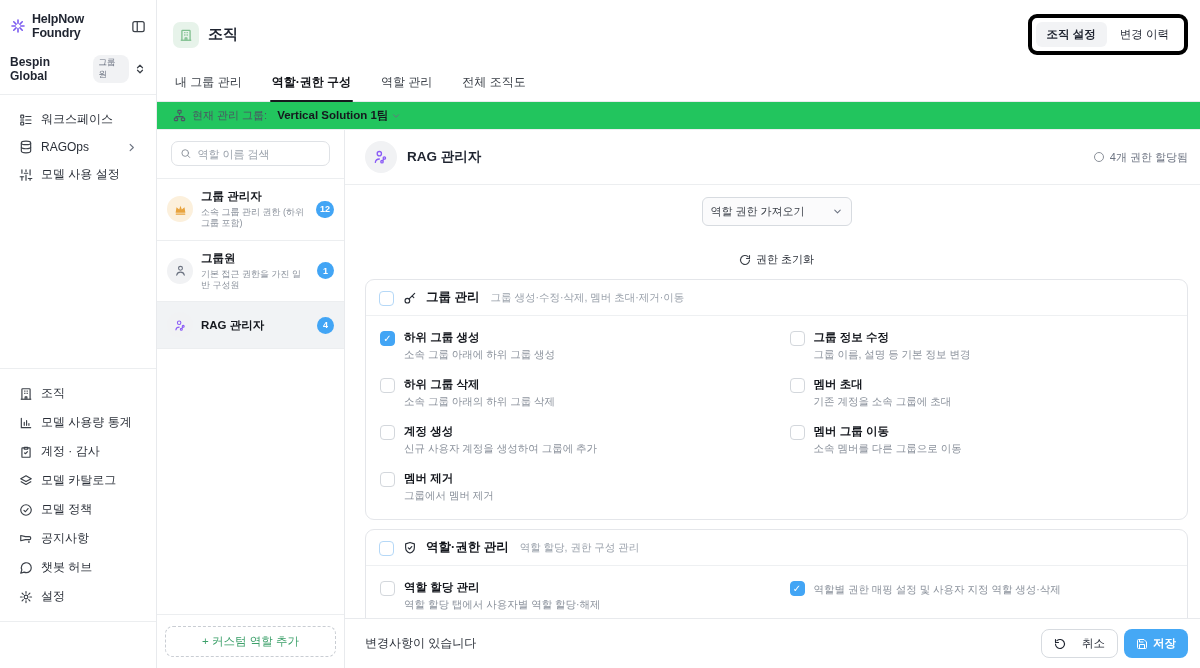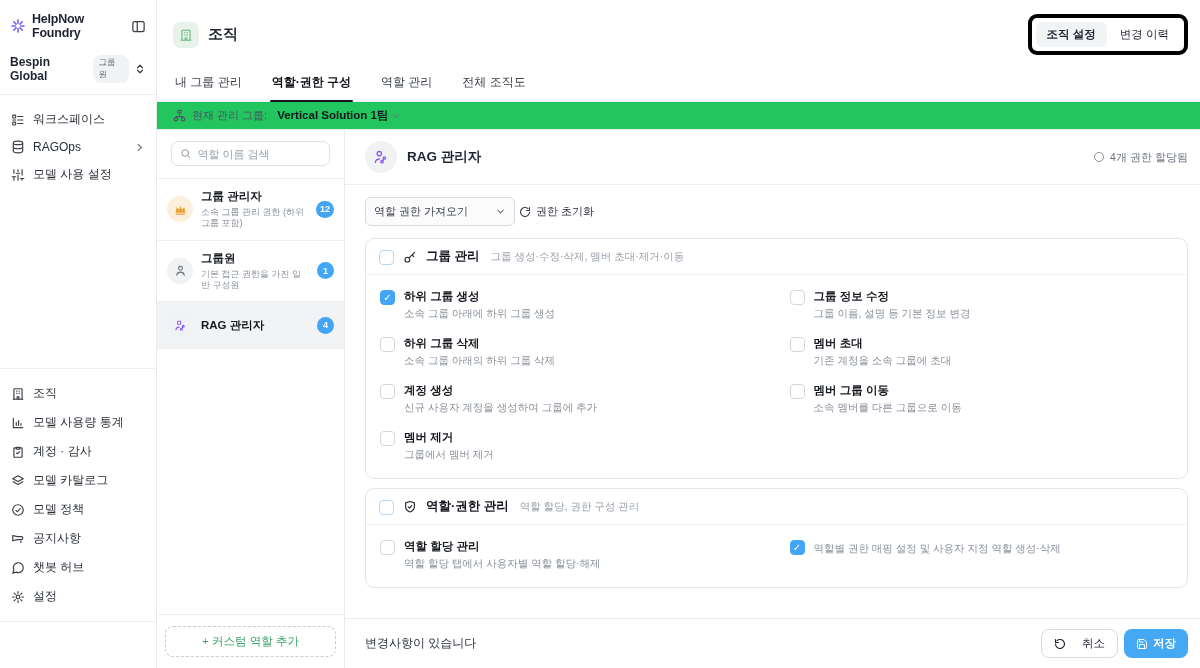--- a/index.html
+++ b/index.html
@@ -11,21 +11,21 @@
   .sidebar { width:157px; min-width:157px; border-right:1px solid #e8eaed; display:flex; flex-direction:column; background:#fff; }
   .brand-row { display:flex; align-items:center; gap:6px; padding:12px 10px 8px 10px; }
   .logo { width:16px; height:16px; color:#7c5cf0; display:inline-flex; }
   .brand-name { font-weight:bold; font-size:12.5px; flex:1; letter-spacing:-0.2px; }
   .panel-icon { color:#3b4048; display:inline-flex; cursor:pointer; }
   .org-row { display:flex; align-items:center; gap:5px; padding:7px 10px 11px 10px; cursor:pointer; }
   .org-name { font-weight:bold; font-size:12px; }
   .org-badge { background:#f1f2f4; color:#6b7280; font-size:8.5px; padding:2px 6px; border-radius:8px; }
   .org-chevrons { margin-left:auto; color:#3b4048; display:inline-flex; }
   .sb-divider { border:none; border-top:1px solid #eceef0; }
-  .nav { display:flex; flex-direction:column; padding:10px 4px; }
+  .nav { display:flex; flex-direction:column; padding:10px 12px; }
   .nav-item { display:flex; align-items:center; gap:8px; padding:6px 7px; border-radius:6px; color:#2a2f38; cursor:pointer; font-size:12px; }
   .nav-item .ni-icon { display:inline-flex; color:#3b4048; }
   .nav-item .ni-chev { margin-left:auto; color:#6b7280; display:inline-flex; }
   .sb-spacer { flex:1; }
   .sb-bottom-pad { height:46px; }
 
   
   .main { flex:1; display:flex; flex-direction:column; min-width:0; }
   .main-header { display:flex; align-items:center; justify-content:space-between; padding:14px 12px 10px 16px; }
   .title-wrap { display:flex; align-items:center; gap:9px; }
@@ -72,21 +72,21 @@
   
   .detail-panel { flex:1; display:flex; flex-direction:column; min-width:0; }
   .detail-header { display:flex; align-items:center; justify-content:space-between; padding:11px 12px 11px 20px; border-bottom:1px solid #eceef0; }
   .dh-left { display:flex; align-items:center; gap:10px; }
   .dh-ava { width:32px; height:32px; border-radius:50%; background:#f1f2f4; color:#8b5cf6; display:flex; align-items:center; justify-content:center; }
   .dh-name { font-size:13.5px; font-weight:bold; }
   .dh-assigned { display:flex; align-items:center; gap:5px; color:#6b7280; font-size:11px; }
   .dh-assigned svg { color:#8b919a; }
 
   .detail-body { flex:1; padding:12px 12px 0 20px; overflow:hidden; }
-  .controls-row { display:flex; align-items:center; gap:4px; margin-bottom:12px; }
+  .controls-row { display:flex; align-items:center; gap:26px; margin-bottom:12px;flex-direction:column; }
   .select-box { display:flex; align-items:center; justify-content:space-between; width:150px; border:1px solid #d7dbe0; background:#fbfbfc; border-radius:6px; padding:6px 8px; font-size:11px; color:#3b4048; cursor:pointer; }
   .select-box .chev { color:#6b7280; display:inline-flex; }
   .reset-btn { display:flex; align-items:center; gap:5px; border:none; background:transparent; font-size:11px; color:#2a2f38; cursor:pointer; font-family:inherit; }
   .reset-btn svg { color:#3b4048; }
 
   .perm-card { border:1px solid #e4e6ea; border-radius:9px; margin-bottom:9px; background:#fff; }
   .pc-header { display:flex; align-items:center; gap:9px; padding:9px 13px; border-bottom:1px solid #eef0f2; }
   .pc-title { font-weight:bold; font-size:12.5px; color:#15181e; }
   .pc-desc { font-size:10.5px; color:#9aa1ab; margin-left:2px; }
   .pc-icon { display:inline-flex; color:#2a2f38; }

